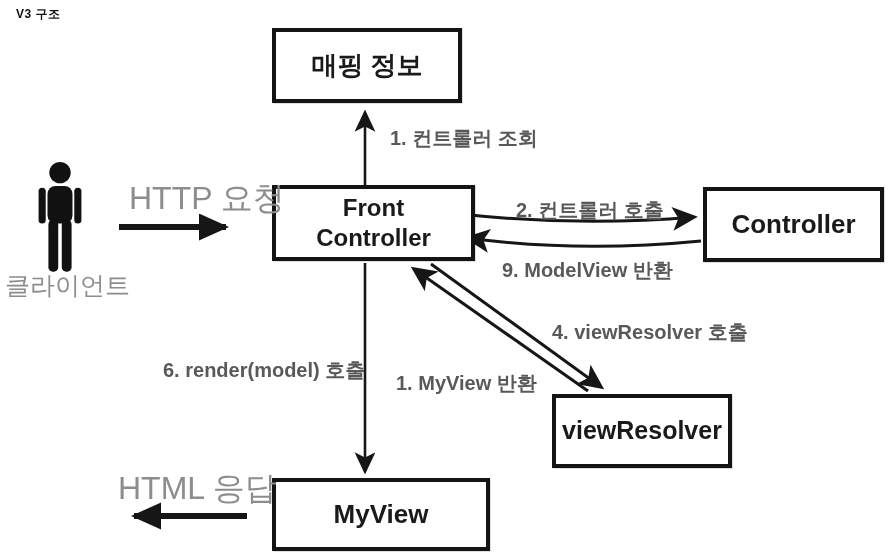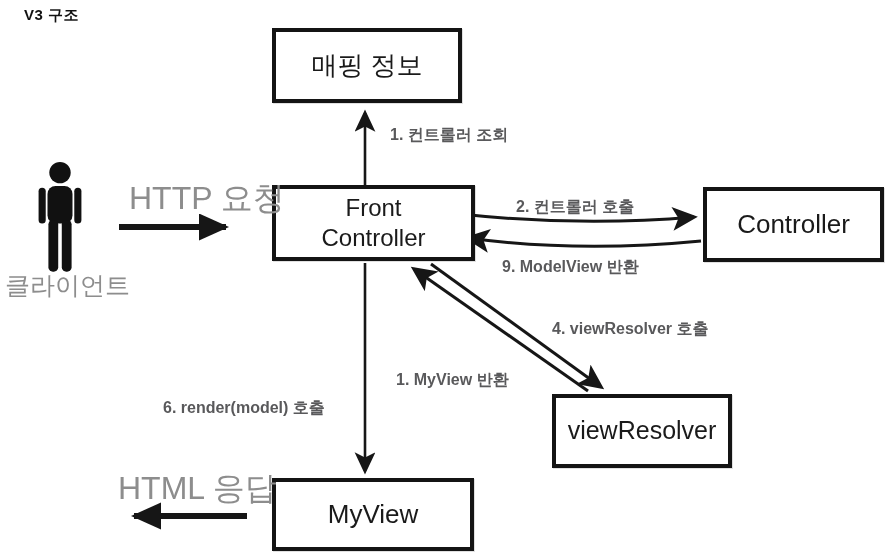--- a/index.html
+++ b/index.html
@@ -2,51 +2,51 @@
 <html><head>
 <meta charset="utf-8">
 <style>
   * { margin: 0; padding: 0; box-sizing: border-box; }
   html, body { width: 892px; height: 558px; background: #ffffff; overflow: hidden; }
   body { font-family: "Liberation Sans", "DejaVu Sans", sans-serif; position: relative; }
 
   .canvas { position: absolute; inset: 0; width: 892px; height: 558px; }
 
   .title {
-    position: absolute; left: 24px; top: 6px;
-    font-size: 15px; font-weight: bold; color: #111;
+    position: absolute; left: 16px; top: 6px;
+    font-size: 12px; font-weight: bold; color: #111;
     letter-spacing: 0.5px;
   }
 
   .node {
     position: absolute; background: #fff;
     border: 4px solid #141414;
     display: flex; flex-direction: column; align-items: center; justify-content: center;
-    font-weight: normal; color: #1a1a1a; text-align: center;
+    font-weight: bold; color: #1a1a1a; text-align: center;
     box-shadow: 1px 1px 0 rgba(0,0,0,0.12);
     z-index: 3;
   }
   .node .line { line-height: 1.25; }
 
   #node-mapping   { left: 272px; top: 28px;  width: 190px; height: 75px; font-size: 26px; }
   #node-front     { left: 272px; top: 185px; width: 203px; height: 76px; font-size: 24px; }
   #node-controller{ left: 703px; top: 187px; width: 181px; height: 75px; font-size: 26px; }
   #node-resolver  { left: 552px; top: 394px; width: 180px; height: 74px; font-size: 25px; }
-  #node-myview    { left: 272px; top: 478px; width: 202px; height: 73px; font-size: 26px; }
+  #node-myview    { left: 272px; top: 478px; width: 218px; height: 73px; font-size: 26px; }
 
   .step-label {
-    position: absolute; font-weight: bold; font-size: 16px; color: #59595b;
+    position: absolute; font-weight: bold; font-size: 20px; color: #59595b;
     white-space: nowrap; z-index: 4;
   }
   #step1 { left: 390px; top: 125px; }
   #step2 { left: 516px; top: 178px; margin-top: 19px; }
   #step3 { left: 502px; top: 257px; }
   #step4 { left: 552px; top: 319px; }
   #step5 { left: 396px; top: 370px; }
-  #step6 { left: 163px; top: 398px; }
+  #step6 { left: 163px; top: 357px; }
 
   .io-label {
     position: absolute; font-size: 32px; color: #8d8d8d;
     white-space: nowrap; z-index: 4;
   }
   #label-request  { left: 129px; top: 177px; }
   #label-response { left: 118px; top: 467px; }
 
   .client-label {
     position: absolute; left: 5px; top: 269px;

